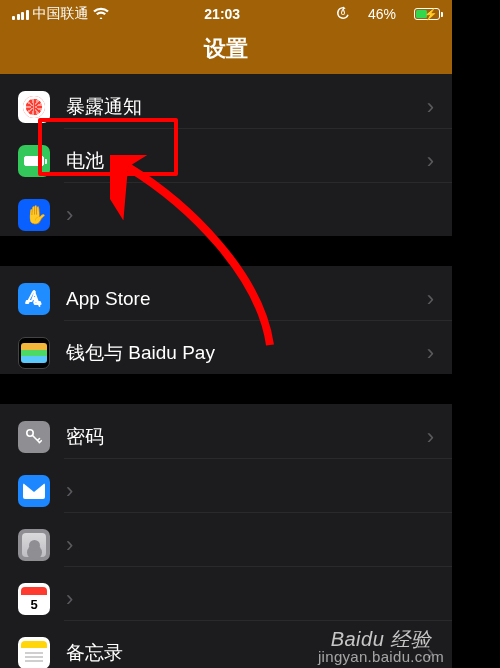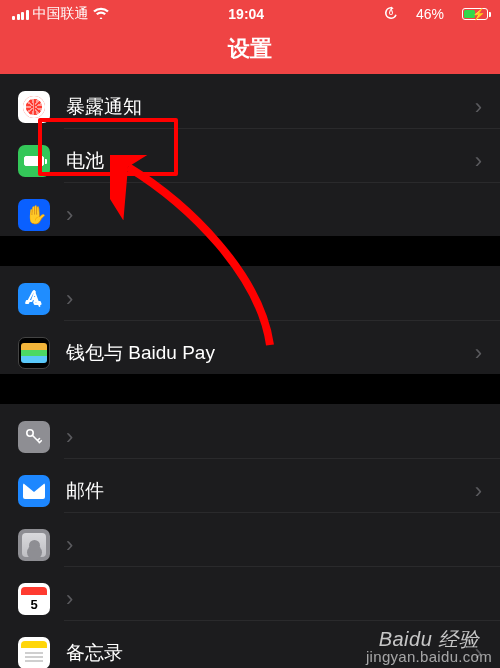--- a/index.html
+++ b/index.html
@@ -6,23 +6,23 @@
     body {
       width: 500px;
       height: 668px;
       background: #000;
       font-family: -apple-system, "PingFang SC", "Helvetica Neue", sans-serif;
       color: #fff;
       overflow: hidden;
       position: relative;
     }
     .screen {
-      width: 500px;
+      width: 452px;
       height: 668px;
-      background: #ef4444;
+      background: #a16207;
       position: relative;
     }
     
     .status-bar {
       height: 28px;
       display: flex;
       justify-content: space-between;
       align-items: center;
       padding: 0 12px;
       font-size: 14px;
@@ -167,21 +167,21 @@
           <span></span>
           <span></span>
         </span>
       <span>中国联通</span>
       <span class="wifi">
         <svg width="16" height="12" viewBox="0 0 16 12">
             <path d="M8 10.5a1.2 1.2 0 100 2.4 1.2 1.2 0 000-2.4zM3 6.5a8 8 0 0110 0l-1.6 1.6a5.7 5.7 0 00-6.8 0L3 6.5zM.2 3.7a12 12 0 0115.6 0L14.2 5.3a9.7 9.7 0 00-12.4 0L.2 3.7z" fill="#fff"></path>
           </svg>
       </span>
     </div>
-    <div style="font-weight:600;">19:04</div>
+    <div style="font-weight:600;">21:03</div>
     <div class="status-right">
       <span>
         <svg width="14" height="14" viewBox="0 0 14 14">
             <path d="M7 1a6 6 0 105.7 7.9l-1.5-.5A4.4 4.4 0 117 2.6V4l2.6-1.8L7 .5V1z" fill="#fff"></path>
             <rect x="5.6" y="5" width="2.8" height="3.4" rx=".6" fill="none" stroke="#fff" stroke-width="1"></rect>
             <path d="M6.2 5V4.2a.8.8 0 011.6 0V5" fill="none" stroke="#fff" stroke-width="1"></path>
           </svg>
       </span>
       <span class="battery-pct">46%</span>
       <span class="battery-icon">
@@ -218,20 +218,21 @@
 
   <div class="spacer"></div>
 
   <div class="group">
     <div class="row">
       <div class="icon-box ic-appstore">
         <svg width="20" height="20" viewBox="0 0 20 20">
             <path d="M9 3l1-1 1 1-3.3 9H5l-.7 2H2l.7-2h1.6L9 3zm2.3 6l1.5 4H16l.7 2h-6l-.7-2h1.1L9.8 9h1.5zM10 2l5.5 15" stroke="#fff" stroke-width="1.8" fill="none" stroke-linecap="round" stroke-linejoin="round"></path>
           </svg>
       </div>
+      <div class="label">App Store</div>
       <div class="chevron">›</div>
     </div>
     <div class="row">
       <div class="icon-box ic-wallet">
           <div class="wallet-glyph"></div>
         </div>
       <div class="label">钱包与 Baidu Pay</div>
       <div class="chevron">›</div>
     </div>
   </div>
@@ -239,27 +240,27 @@
   <div class="spacer"></div>
 
   <div class="group">
     <div class="row">
       <div class="icon-box ic-password">
         <svg width="20" height="20" viewBox="0 0 20 20">
             <circle cx="6" cy="6" r="3.2" fill="none" stroke="#fff" stroke-width="1.6"></circle>
             <path d="M8.3 8.3l7.2 7.2m-2-2l2-2m-.2 4.2l2-2" stroke="#fff" stroke-width="1.6" fill="none" stroke-linecap="round"></path>
           </svg>
       </div>
+      <div class="label">密码</div>
       <div class="chevron">›</div>
     </div>
     <div class="row">
       <div class="icon-box ic-mail">
           <div class="mail-glyph"></div>
         </div>
-      <div class="label">邮件</div>
       <div class="chevron">›</div>
     </div>
     <div class="row">
       <div class="icon-box ic-contacts">
           <div class="contacts-glyph"></div>
         </div>
       <div class="chevron">›</div>
     </div>
     <div class="row">
       <div class="icon-box ic-calendar">

